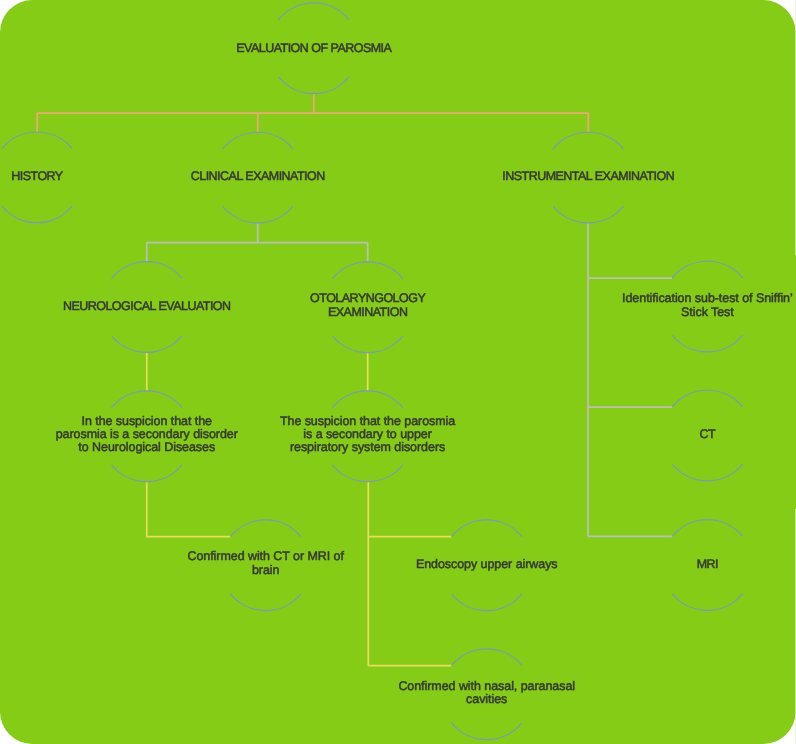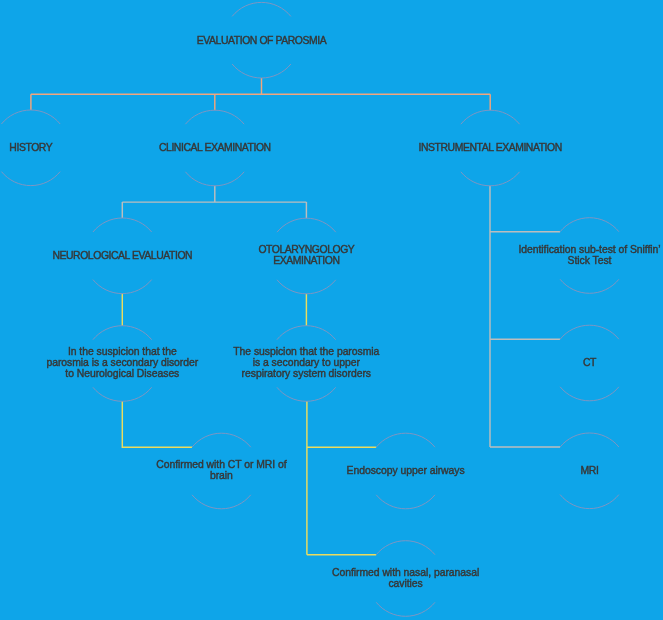--- a/index.html
+++ b/index.html
@@ -10,21 +10,21 @@
   svg.layer{position:absolute;left:0;top:0;width:663px;height:620px;}
   .node-label{position:absolute;left:0;width:663px;text-align:center;
               color:#373737;line-height:11.3px;white-space:nowrap;font-size:10.4px;
               -webkit-text-stroke:0.42px #373737;}
   .node-label .up{letter-spacing:-0.42px;}
   .node-label .mix{letter-spacing:-0.04px;}
 </style>
 </head>
 <body style="background: rgb(255, 255, 255);">
 
-<div id="stage" style="background: #0ea5e9;">
+<div id="stage" style="background: #84cc16; border-radius: 27px;">
 
   <svg class="layer" id="connector-layer" viewBox="0 0 663 620">
     <path fill="none" d="M 261.5 78.0 L 261.5 94.2 M 30.9 94.2 L 490.2 94.2 M 30.9 94.2 L 30.9 110.0 M 214.8 94.2 L 214.8 110.2 M 490.2 94.2 L 490.2 110.2" stroke="#f2a57c" stroke-width="1.45"></path>
     <path fill="none" d="M 214.8 185.8 L 214.8 202.1 M 122.3 202.1 L 306.4 202.1 M 122.3 202.1 L 122.3 218.0 M 306.4 202.1 L 306.4 218.2" stroke="#bdbdbd" stroke-width="1.45"></path>
     <path fill="none" d="M 490.0 185.8 L 490.0 447.0 M 490.0 231.7 L 560.1 231.7 M 490.0 339.2 L 560.1 339.2 M 490.0 447.0 L 560.1 447.0" stroke="#bdbdbd" stroke-width="1.45"></path>
     <path fill="none" d="M 122.3 293.6 L 122.3 325.7" stroke="#ebdc5e" stroke-width="1.45"></path>
     <path fill="none" d="M 306.4 293.8 L 306.4 325.7" stroke="#ebdc5e" stroke-width="1.45"></path>
     <path fill="none" d="M 122.3 401.3 L 122.3 447.2 L 192.0 447.2" stroke="#ebdc5e" stroke-width="1.45"></path>
     <path fill="none" d="M 306.9 401.3 L 306.9 554.7 M 306.9 447.2 L 376.2 447.2 M 306.9 554.7 L 376.2 554.7" stroke="#ebdc5e" stroke-width="1.45"></path>
   </svg>

